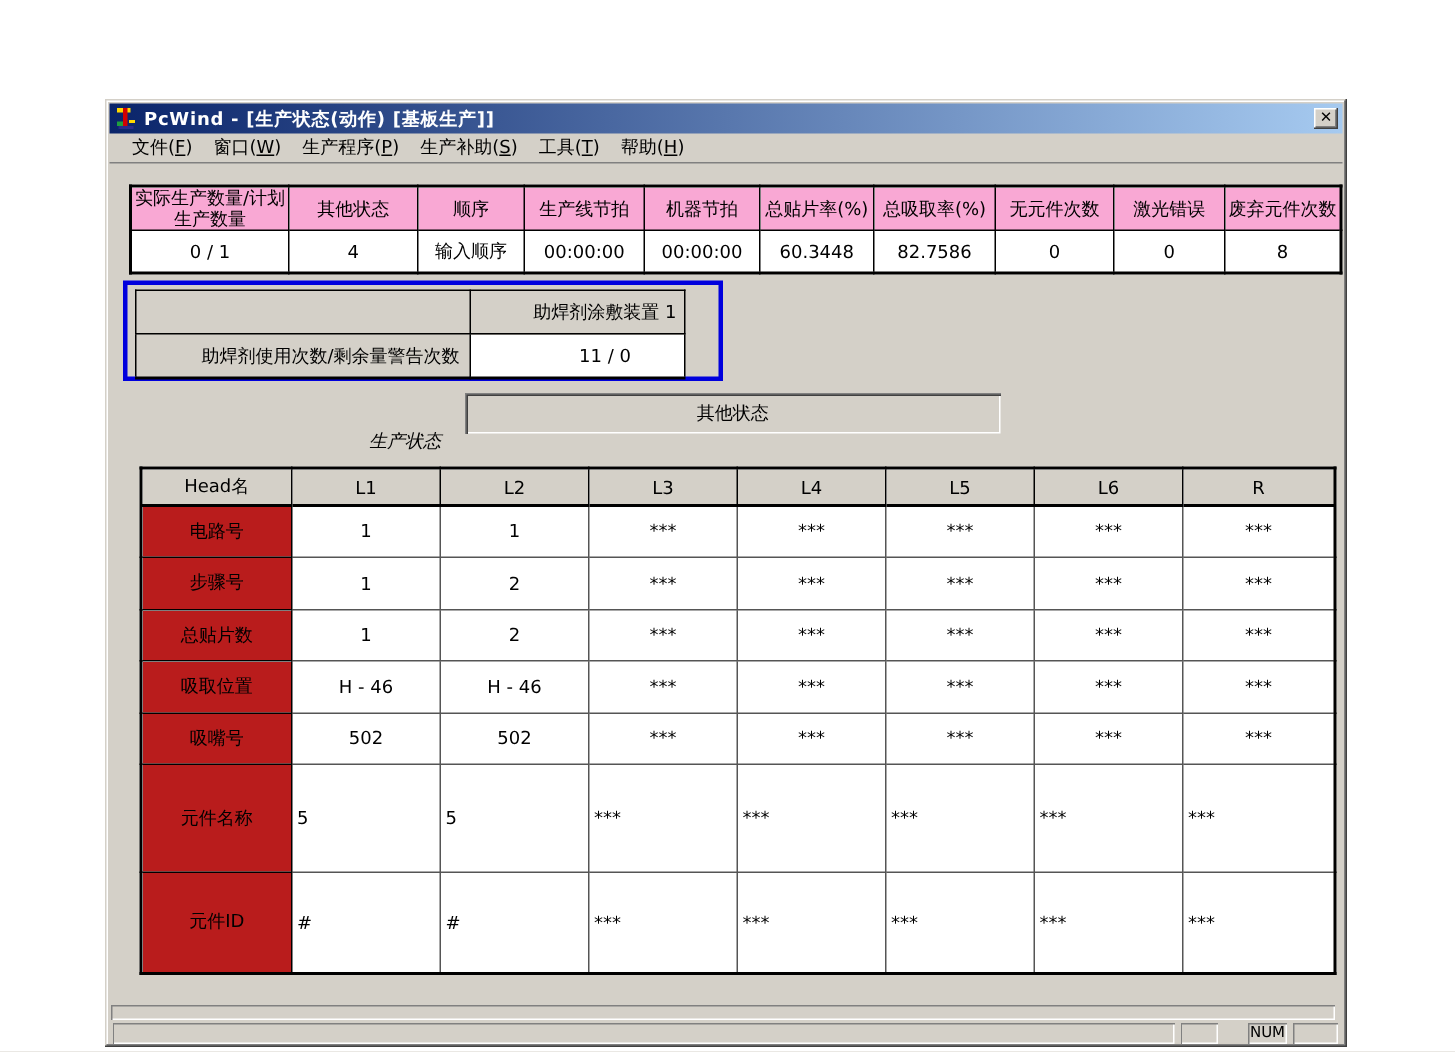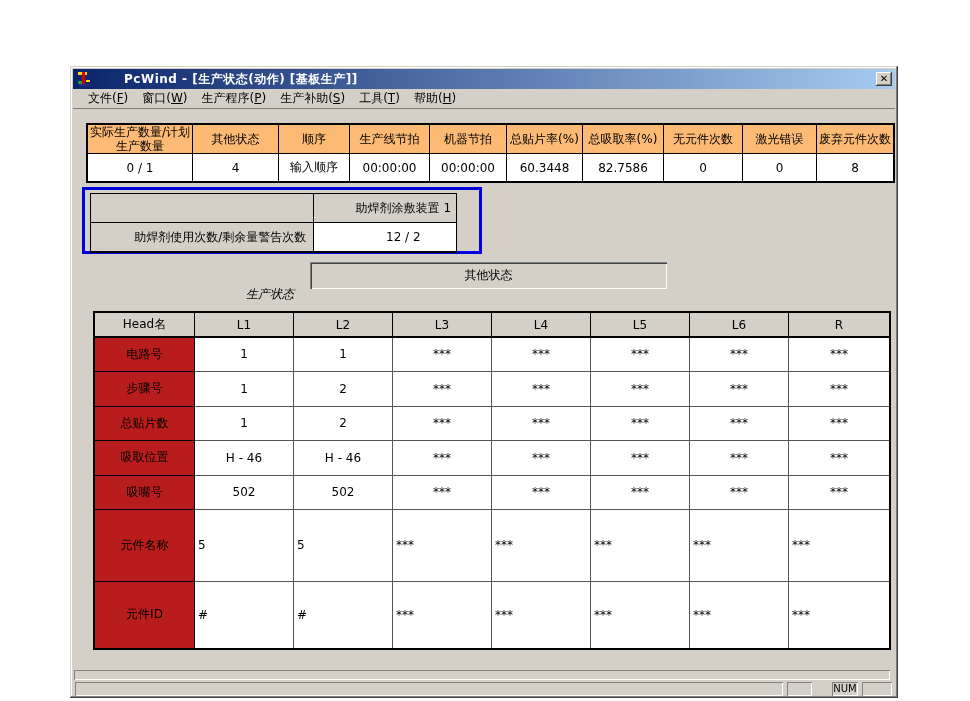--- a/index.html
+++ b/index.html
@@ -32,21 +32,21 @@
     border-bottom:1px solid #808080;box-sizing:border-box;
   }
   .menu-item{padding:1px 7px 2px 7px;white-space:nowrap;cursor:default;}
   .menu-item u{text-decoration:underline;}
 
   table{border-collapse:collapse;table-layout:fixed;}
   td,th{padding:0;overflow:hidden;font-weight:normal;}
 
   .stats-table{position:absolute;left:16px;top:57px;width:796px;border:2px solid #000;background:#fff;}
   .stats-table th{
-    background:#fdba74;border:1px solid #000;height:28px;
+    background:#f9a8d4;border:1px solid #000;height:28px;
     text-align:center;vertical-align:middle;white-space:pre-line;line-height:14px;
   }
   .stats-table td{
     background:#fff;border:1px solid #000;height:27px;
     text-align:center;vertical-align:middle;
   }
 
   .flux-box{
     position:absolute;left:12px;top:121px;width:400px;height:67px;
     border:3px solid #0000DD;box-sizing:border-box;
@@ -85,21 +85,21 @@
   .sp-main{left:3px;width:708px;}
   .sp-2{left:715px;width:25px;}
   .sp-num{left:760px;width:26px;font-family:"DejaVu Sans",sans-serif;}
   .sp-3{left:790px;width:30px;}
 </style>
 </head>
 <body>
 
 <div class="window">
 
-  <div class="titlebar" style="background: linear-gradient(to right, rgb(10, 36, 106), rgb(166, 202, 240)); gap: 28px;">
+  <div class="titlebar" style="background: linear-gradient(to right, rgb(10, 36, 106), rgb(166, 202, 240));">
     <svg class="app-icon" viewBox="0 0 16 16" aria-hidden="true">
       <rect x="0" y="0" width="16" height="16" fill="none"></rect>
       <rect x="2" y="1" width="9" height="3" fill="#ffd800"></rect>
       <rect x="6" y="1" width="3" height="12" fill="#d40000"></rect>
       <rect x="2" y="10" width="4" height="3" fill="#1f9e3e"></rect>
       <rect x="10" y="9" width="4" height="2" fill="#ffd800"></rect>
       <rect x="3" y="13" width="10" height="2" fill="#2a2a8a"></rect>
     </svg>
     <span class="title-text">PcWind - [生产状态(动作) [基板生产]]</span>
     <span class="close-btn">
@@ -152,21 +152,21 @@
           <col style="width:222px">
           <col style="width:143px">
         </colgroup>
       <tbody>
           <tr>
         <td class="hd"></td>
         <td class="hd">助焊剂涂敷装置 1</td>
       </tr>
       <tr>
         <td class="hd">助焊剂使用次数/剩余量警告次数</td>
-        <td class="val">12 / 2</td>
+        <td class="val">11 / 0</td>
       </tr>
     </tbody>
       </table>
   </div>
 
   <span class="prod-label">生产状态</span>
   <div class="prod-box">
     <span>其他状态</span>
   </div>
 

